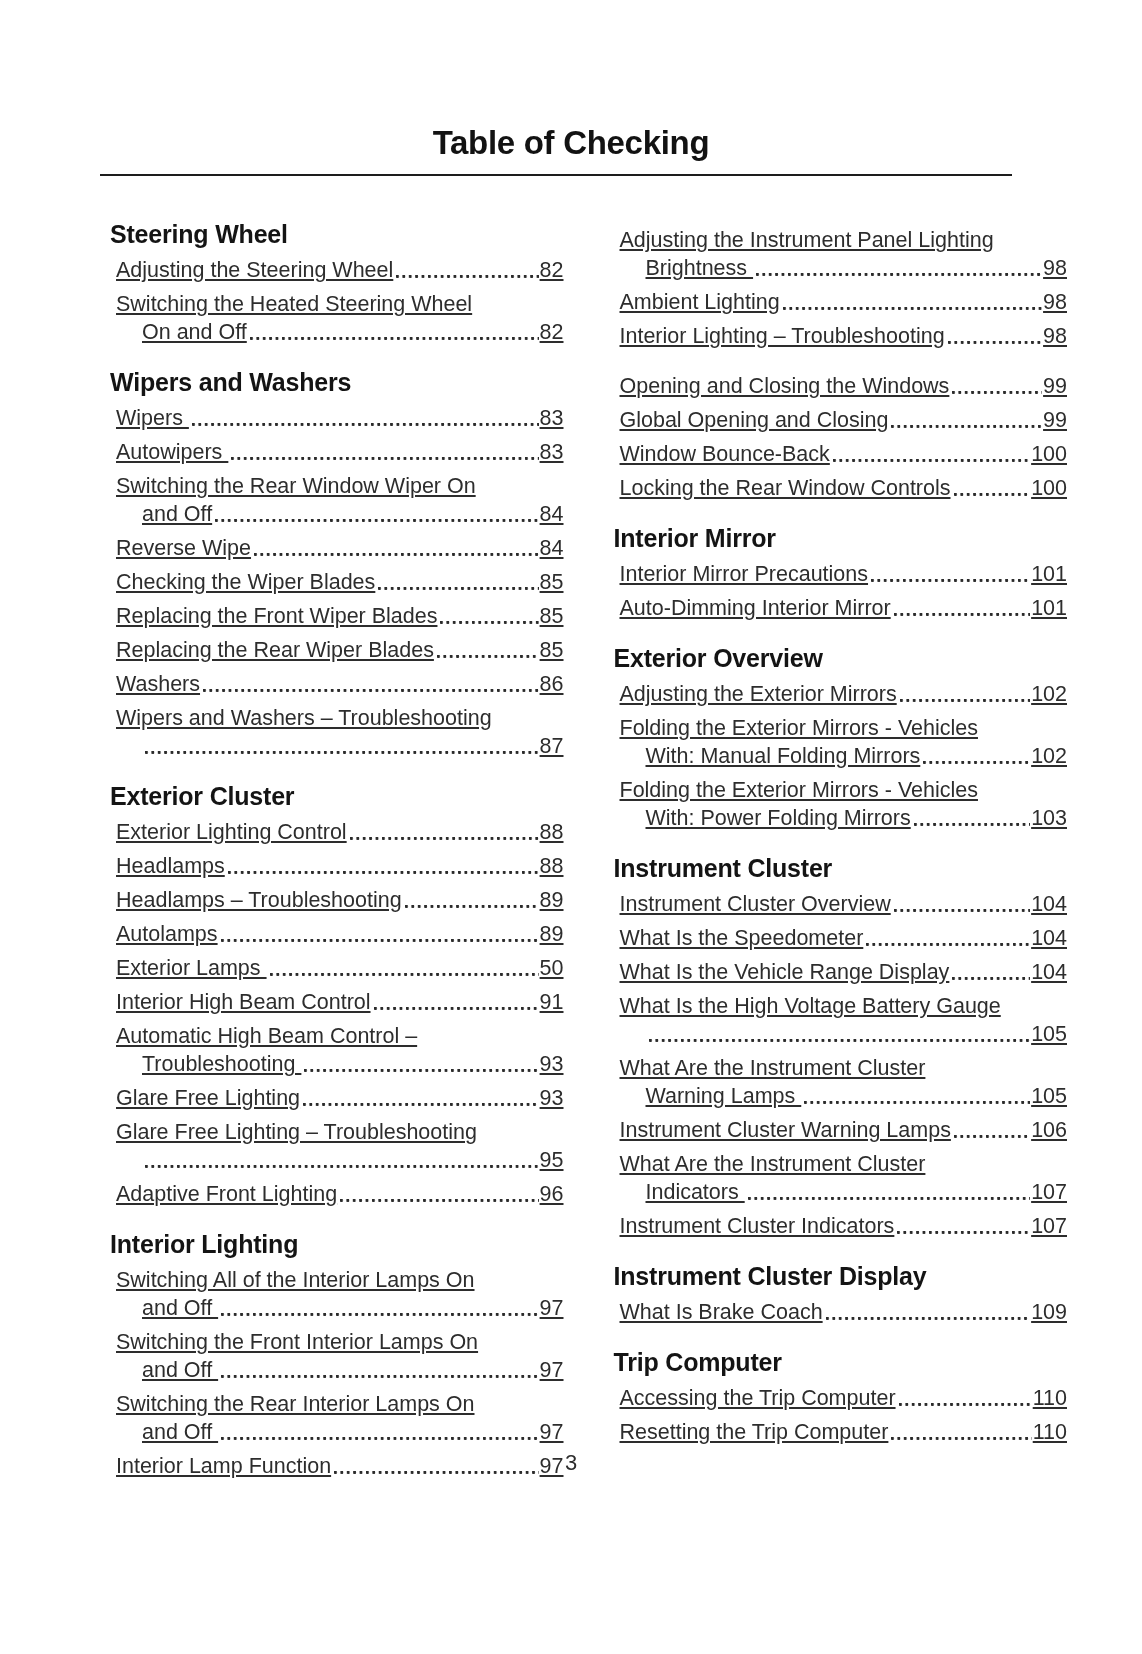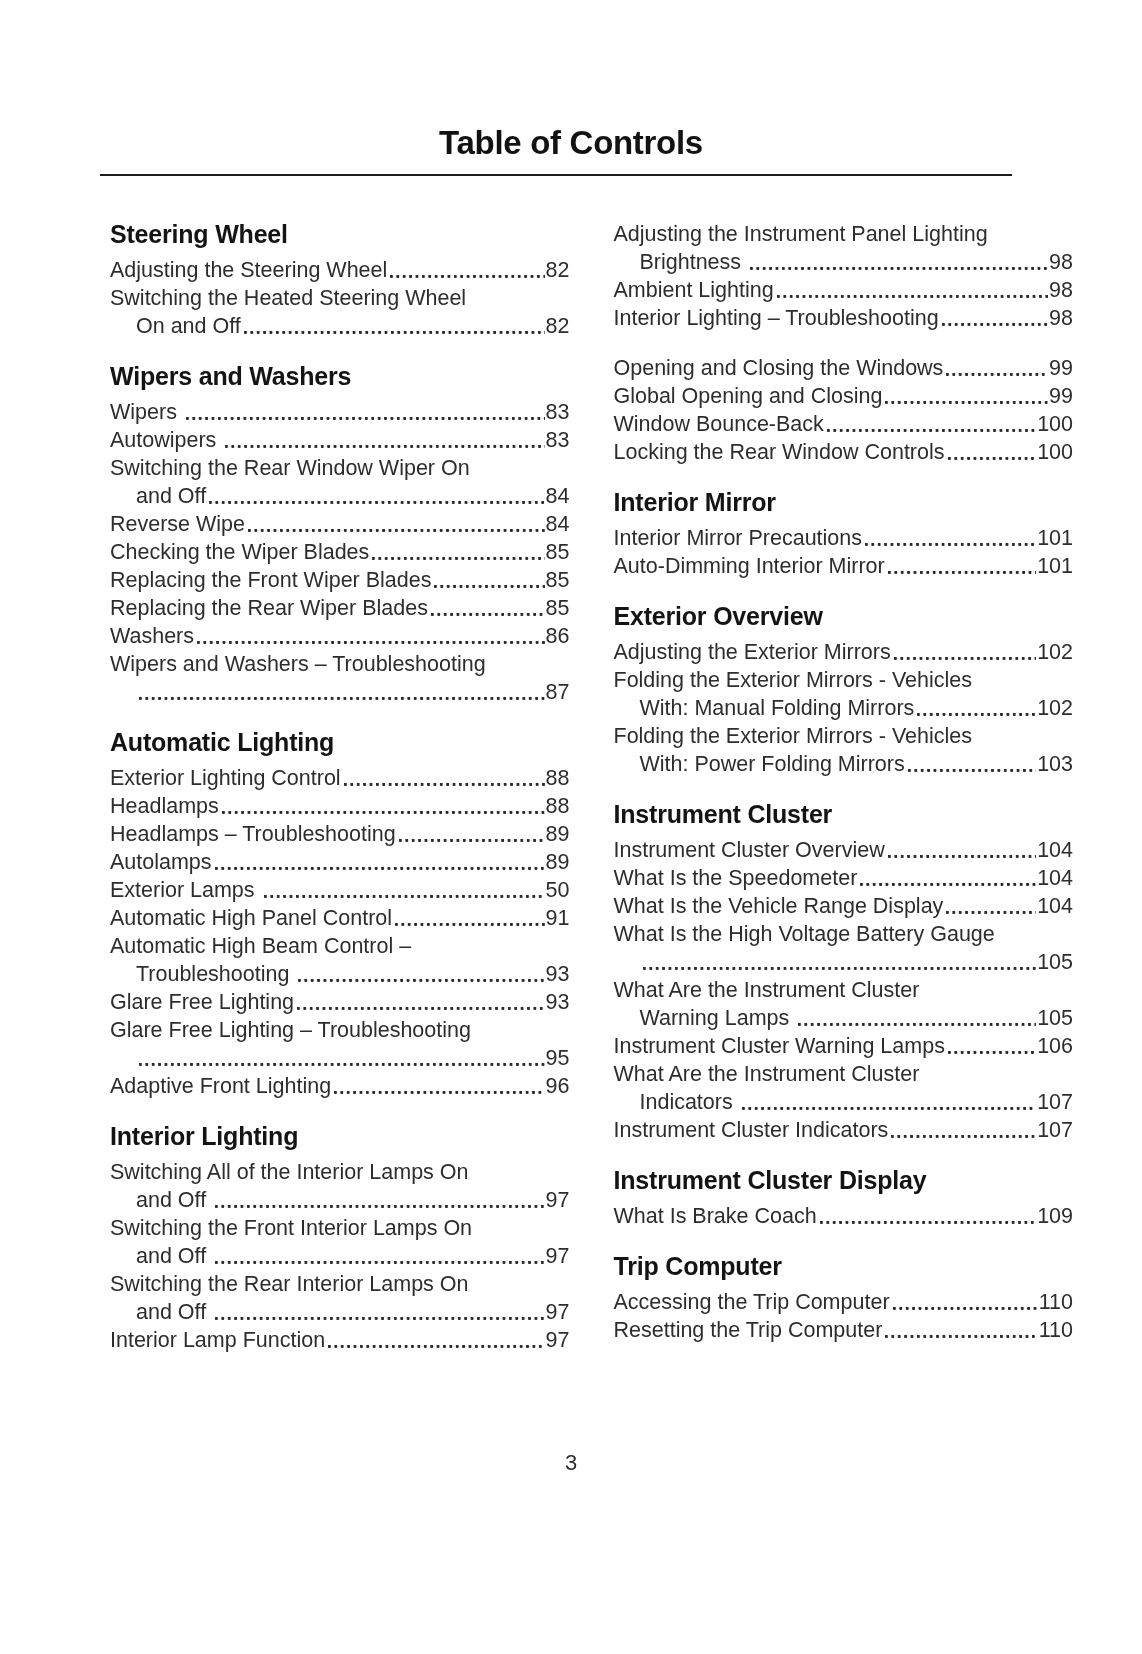--- a/index.html
+++ b/index.html
@@ -35,21 +35,21 @@
   .col { flex:1 1 0; min-width:0; }
   .sec { margin-bottom:22px; }
   h2.heading {
     margin:0 0 7px 0;
     font-size:25px;
     line-height:29px;
     font-weight:800;
     letter-spacing:-0.2px;
     color:#141414;
   }
-  .entry { margin:0; }
+  .entry { margin:6px;text-decoration:underline; }
   .line { display:flex; align-items:flex-end; }
   .l2 { padding-left:26px;justify-content:center; }
   .t, .pg {
     font-size:21.5px;
     line-height:28px;
     color:#2d2d2d;
     white-space:pre;
     flex:0 0 auto;
   }
   .leader {
@@ -69,21 +69,21 @@
     font-size:22px;
     line-height:26px;
     color:#2d2d2d;
   }
 </style>
 </head>
 <body>
 
 <div class="page">
   <header>
-    <h1 class="title">Table of Controls</h1>
+    <h1 class="title">Table of Checking</h1>
     <div class="rule"></div>
   </header>
 
   <main class="columns">
     <section class="col" id="col-left">
         <div class="sec">
           <h2 class="heading">Steering Wheel</h2>
           <div class="entry">
             <div class="line">
               <span class="t">Adjusting the Steering Wheel</span>
@@ -168,21 +168,21 @@
               <span class="t">Wipers and Washers – Troubleshooting</span>
             </div>
             <div class="line l2">
               <span class="t"></span>
               <span class="leader"></span>
               <span class="pg">87</span>
             </div>
           </div>
         </div>
         <div class="sec">
-          <h2 class="heading">Automatic Lighting</h2>
+          <h2 class="heading">Exterior Cluster</h2>
           <div class="entry">
             <div class="line">
               <span class="t">Exterior Lighting Control</span>
               <span class="leader"></span>
               <span class="pg">88</span>
             </div>
           </div>
           <div class="entry">
             <div class="line">
               <span class="t">Headlamps</span>
@@ -206,21 +206,21 @@
           </div>
           <div class="entry">
             <div class="line">
               <span class="t">Exterior Lamps </span>
               <span class="leader"></span>
               <span class="pg">50</span>
             </div>
           </div>
           <div class="entry">
             <div class="line">
-              <span class="t">Automatic High Panel Control</span>
+              <span class="t">Interior High Beam Control</span>
               <span class="leader"></span>
               <span class="pg">91</span>
             </div>
           </div>
           <div class="entry">
             <div class="line line1">
               <span class="t">Automatic High Beam Control –</span>
             </div>
             <div class="line l2">
               <span class="t">Troubleshooting </span>

